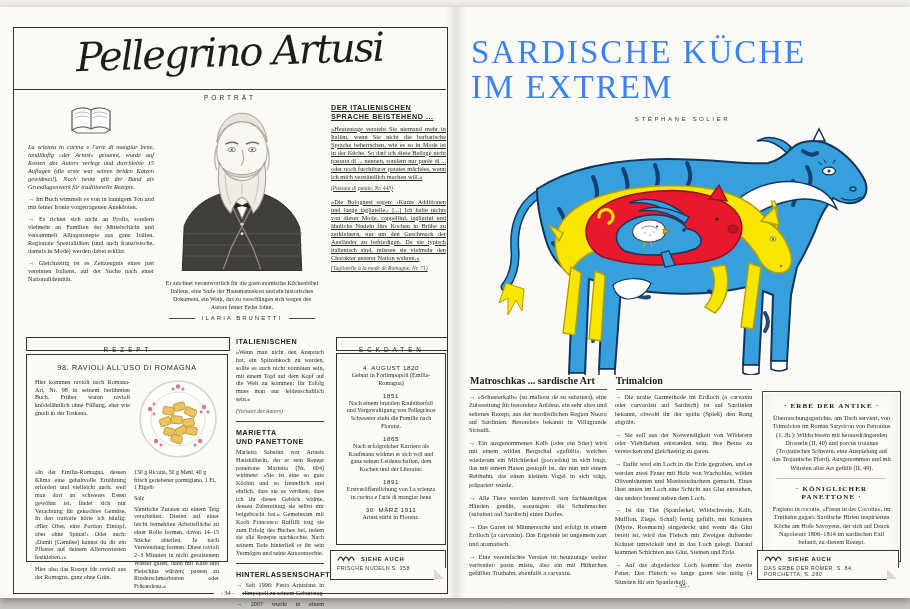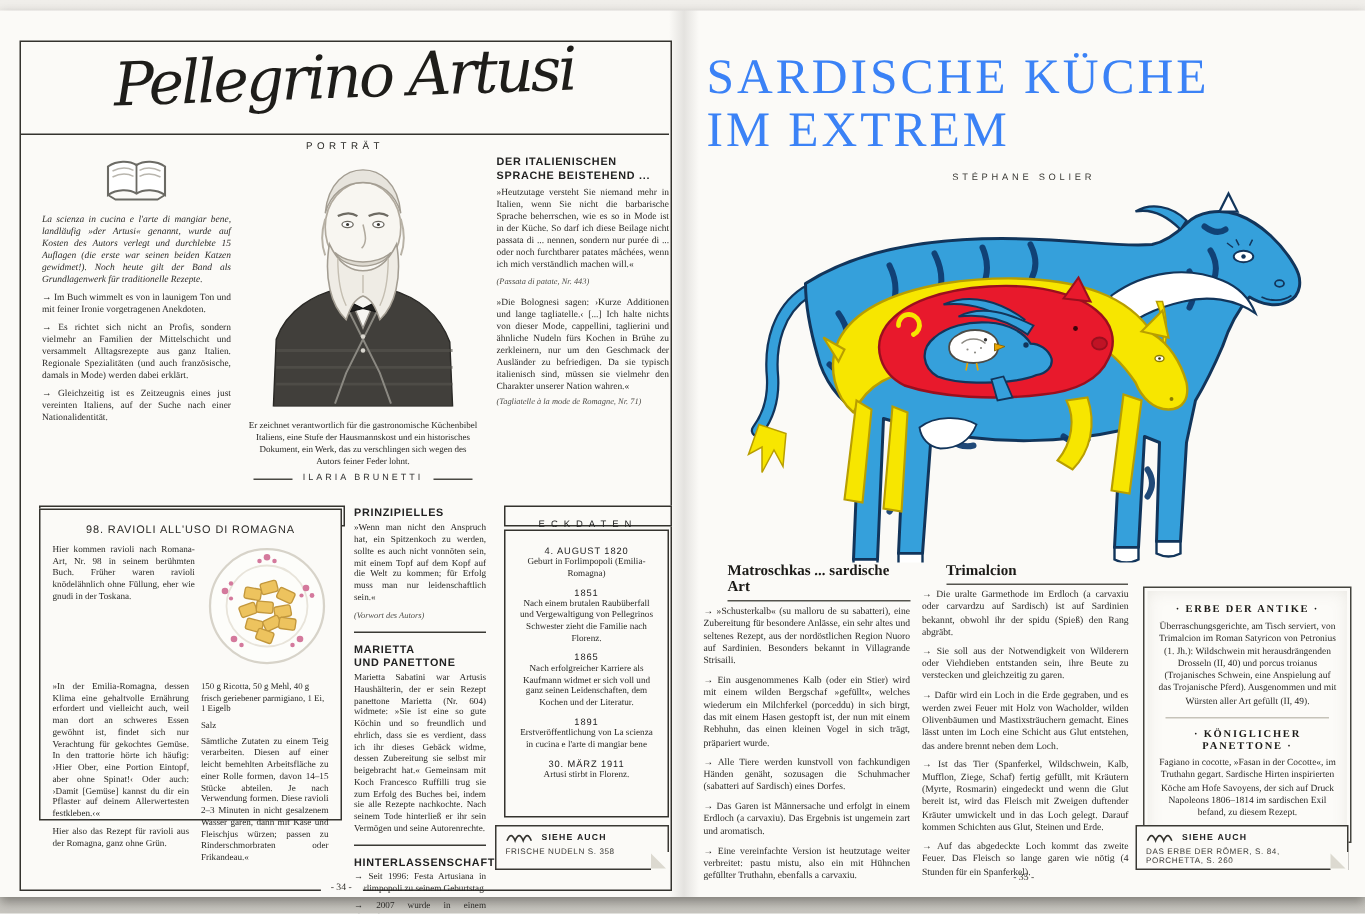--- a/index.html
+++ b/index.html
@@ -25,37 +25,37 @@
     position:absolute;left:13px;top:22px;width:433px;text-align:center;
     font-family:"DejaVu Serif",serif;font-style:italic;font-weight:400;
     font-size:40px;letter-spacing:-2px;color:#1e1d1a;transform:rotate(-2deg);
   }
   .kicker-rule{position:absolute;left:14px;top:82px;width:432px;border-top:1px solid #34332e;text-align:center;}
   .kicker-rule span{position:relative;top:-4px;background:#fbfaf7;padding:0 10px;
     font-family:"Liberation Sans",sans-serif;font-size:6.5px;letter-spacing:3px;color:#2a2926;}
   .top-cols{position:absolute;left:28px;top:96px;width:418px;display:flex;}
   .tc1{width:126px;margin-right:9px;}
   .tc2{width:158px;margin-right:10px;}
-  .tc3{width:115px;}
+  .tc3{width:115px;text-decoration:underline;}
   h3.sans{font-family:"Liberation Sans",sans-serif;font-size:7.2px;letter-spacing:.5px;
     margin:0 0 3px 0;white-space:pre-line;line-height:1.3;color:#222;}
   .body-s{font-size:6.3px;line-height:1.27;text-align:justify;margin:0 0 4px 0;}
   .lead-it{font-style:italic;}
   .bookicon{display:block;margin:2px auto 8px auto;}
   .portrait-wrap{text-align:center;}
   .caption{font-size:6px;line-height:1.35;text-align:center;margin:4px 2px 4px 2px;}
   .byline{display:flex;align-items:center;justify-content:center;margin-top:3px;}
   .byline .dash{width:26px;border-top:1px solid #4a4944;}
   .byline .nm{font-family:"Liberation Sans",sans-serif;font-size:6px;letter-spacing:2px;padding:0 7px;color:#333;}
   .source{font-size:5.6px;font-style:italic;color:#4c4b46;margin:0 0 7px 0;}
 
   .box{border:1px solid #34332e;background:#fbfaf7;}
   .rezept-label{position:absolute;left:26px;top:330px;width:202px;height:12px;text-align:center;}
   .rezept-label span,.eck-label span{font-family:"Liberation Sans",sans-serif;font-size:6.3px;letter-spacing:4px;line-height:12px;color:#222;}
-  .rezept-box{position:absolute;left:26px;top:332px;width:202px;height:208px;padding:7px 8px;box-sizing:border-box;}
+  .rezept-box{position:absolute;left:26px;top:347px;width:202px;height:208px;padding:7px 8px;box-sizing:border-box;}
   .rez-title{font-family:"Liberation Sans",sans-serif;font-size:7.3px;letter-spacing:.6px;text-align:center;margin:1px 0 7px 0;}
   .rez-row{display:flex;}
   .rez-row .rl{width:96px;margin-right:8px;}
   .rez-row .rr{width:82px;}
   .rez-cols{display:flex;margin-top:6px;}
   .rez-cols .ra{width:92px;margin-right:8px;}
   .rez-cols .rb{width:86px;}
   .rez-box .body-s{font-size:6.1px;}
   .ingr{font-size:5.9px;line-height:1.3;margin:0 0 3px 0;}
 
@@ -86,21 +86,21 @@
     font-family:"Liberation Serif",serif;font-weight:400;font-size:33px;line-height:1.06;
     letter-spacing:2px;color:#3b82f6;white-space:pre-line;margin:16px;}
   .rp-sub{position:absolute;left:0;top:92px;width:455px;text-align:center;font-size:8px;color:#2a2926;margin:0;}
   .rp-author{position:absolute;left:0;top:108px;width:455px;text-align:center;
     font-family:"Liberation Sans",sans-serif;font-size:6.2px;letter-spacing:2.5px;color:#3a3934;margin:0;}
   .cow-wrap{position:absolute;left:18px;top:118px;width:420px;height:250px;}
   .bot-cols{position:absolute;left:14px;top:368px;width:432px;display:flex;}
   .bc1{width:142px;margin-right:8px;}
   .bc2{width:142px;margin-right:10px;}
   .bc3{width:143px;}
-  h2.colhead{font-family:"Liberation Serif",serif;font-size:10px;font-weight:bold;margin:0 0 3px 16px;
+  h2.colhead{font-family:"Liberation Serif",serif;font-size:10px;font-weight:bold;margin:0 0 3px 1px;
     padding-bottom:3px;border-bottom:1px solid #55544e;color:#1b1a17;}
   .bot-cols .body-s{font-size:6.4px;line-height:1.3;margin:0 0 4.5px 0;}
   .side-box{border:1px solid #45443f;background:#fcfbf8;box-shadow:inset 0 0 0 2px #fcfbf8,inset 0 0 12px rgba(120,115,100,.18);
     padding:8px 8px;box-sizing:border-box;margin-top:16px;}
   .side-head{font-family:"Liberation Serif",serif;font-weight:bold;font-size:7px;letter-spacing:1.2px;
     text-align:center;margin:2px 0 4px 0;color:#1b1a17;}
   .side-text{font-size:6.3px;line-height:1.32;text-align:center;margin:0 0 6px 0;}
   .side-div{border:none;border-top:1px solid #c6c3b9;margin:5px 6px 6px 6px;}
 </style>
 </head>
@@ -220,21 +220,21 @@
         </div>
         <div class="rb">
           <p class="ingr">150 g Ricotta, 50 g Mehl, 40 g frisch geriebener parmigiano, 1 Ei, 1 Eigelb</p>
           <p class="ingr">Salz</p>
           <p class="body-s">Sämtliche Zutaten zu einem Teig verarbeiten. Diesen auf einer leicht bemehlten Arbeitsfläche zu einer Rolle formen, davon 14–15 Stücke abteilen. Je nach Verwendung formen. Diese ravioli 2–3 Minuten in nicht gesalzenem Wasser garen, dann mit Käse und Fleischjus würzen; passen zu Rinderschmorbraten oder Frikandeau.«</p>
         </div>
       </div>
     </div>
 
     <div class="mid-col">
-      <h3 class="sans">PRINZIPIELLES</h3>
+      <h3 class="sans">ITALIENISCHEN</h3>
       <p class="body-s">»Wenn man nicht den Anspruch hat, ein Spitzenkoch zu werden, sollte es auch nicht vonnöten sein, mit einem Topf auf dem Kopf auf die Welt zu kommen; für Erfolg muss man nur leidenschaftlich sein.«</p>
       <p class="source">(Vorwort des Autors)</p>
       <hr class="hr">
       <h3 class="sans">MARIETTA
 UND PANETTONE</h3>
       <p class="body-s">Marietta Sabatini war Artusis Haushälterin, der er sein Rezept panettone Marietta (Nr. 604) widmete: »Sie ist eine so gute Köchin und so freundlich und ehrlich, dass sie es verdient, dass ich ihr dieses Gebäck widme, dessen Zubereitung sie selbst mir beigebracht hat.« Gemeinsam mit Koch Francesco Ruffilli trug sie zum Erfolg des Buches bei, indem sie alle Rezepte nachkochte. Nach seinem Tode hinterließ er ihr sein Vermögen und seine Autorenrechte.</p>
       <hr class="hr">
       <h3 class="sans">HINTERLASSENSCHAFT</h3>
       <p class="body-s">→ Seit 1996: Festa Artusiana in Forlimpopoli zu seinem Geburtstag</p>
       <p class="body-s">→ 2007 wurde in einem ehemaligen Konvent Casa Artusi gegründet: Kochschule, Bibliothek, Restaurant und Shop</p>

